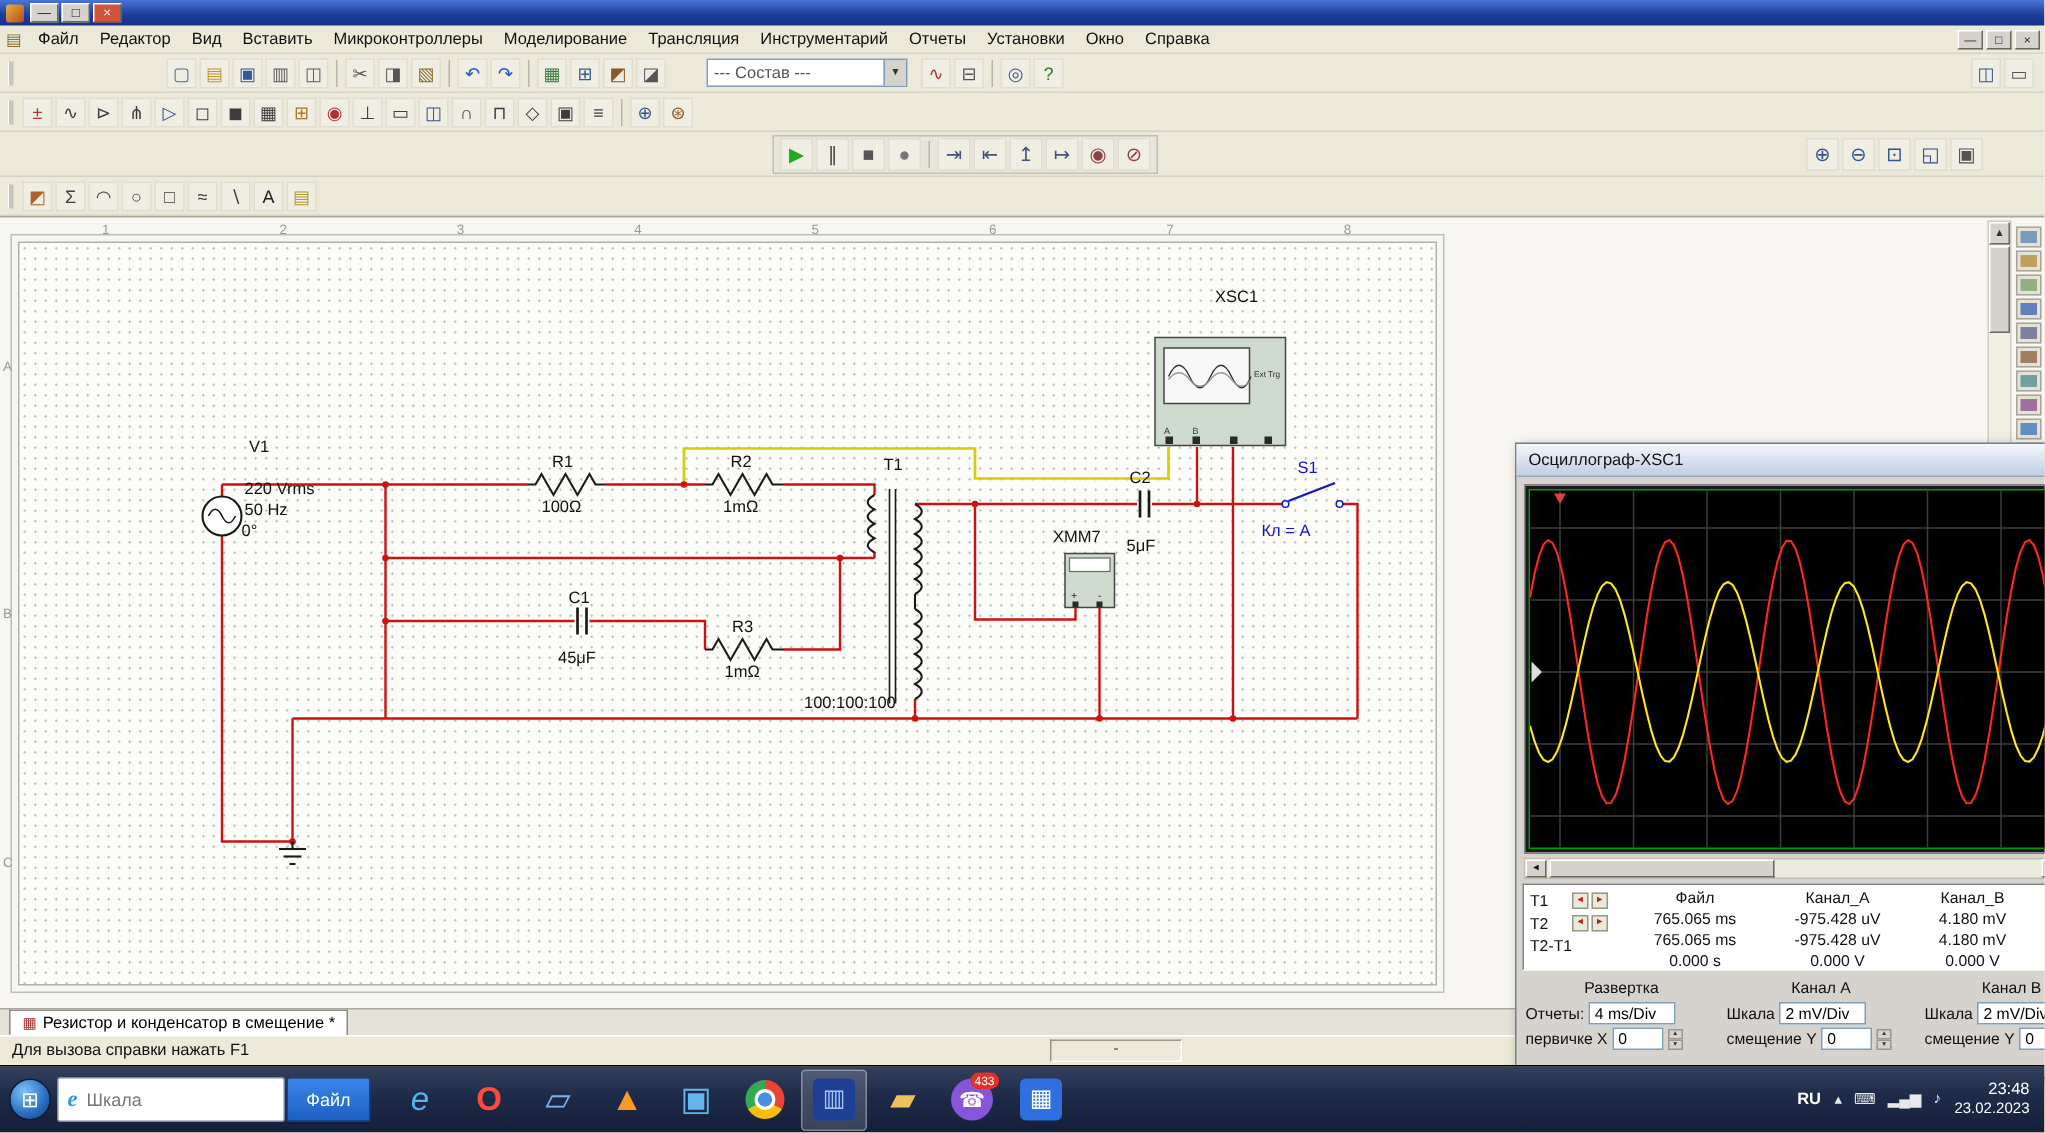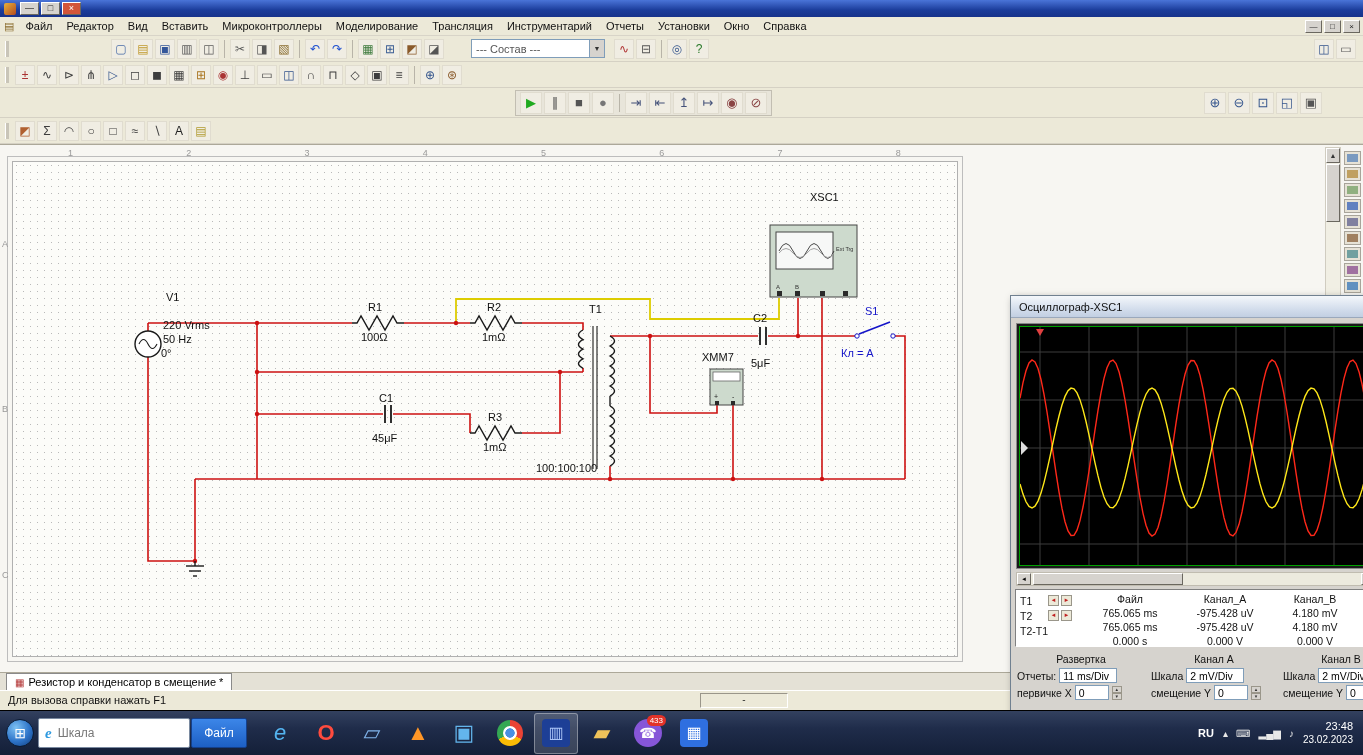--- a/index.html
+++ b/index.html
@@ -625,21 +625,21 @@
       <span>0.000 s</span>
       <span>0.000 V</span>
       <span>0.000 V</span>
     </div>
   </div>
   <div class="sc-controls">
     <div class="grp grp-tb">
       <div class="grp-title">Развертка</div>
       <div class="grp-row">
         <span class="glab">Отчеты:</span>
-        <span class="gin">11 ms/Div</span>
+        <span class="gin">4 ms/Div</span>
       </div>
       <div class="grp-row">
         <span class="glab">первичке X</span>
         <span class="gin small">0</span>
         <span class="spin">
           <i>▴</i>
             <i>▾</i>
         </span>
       </div>
     </div>

